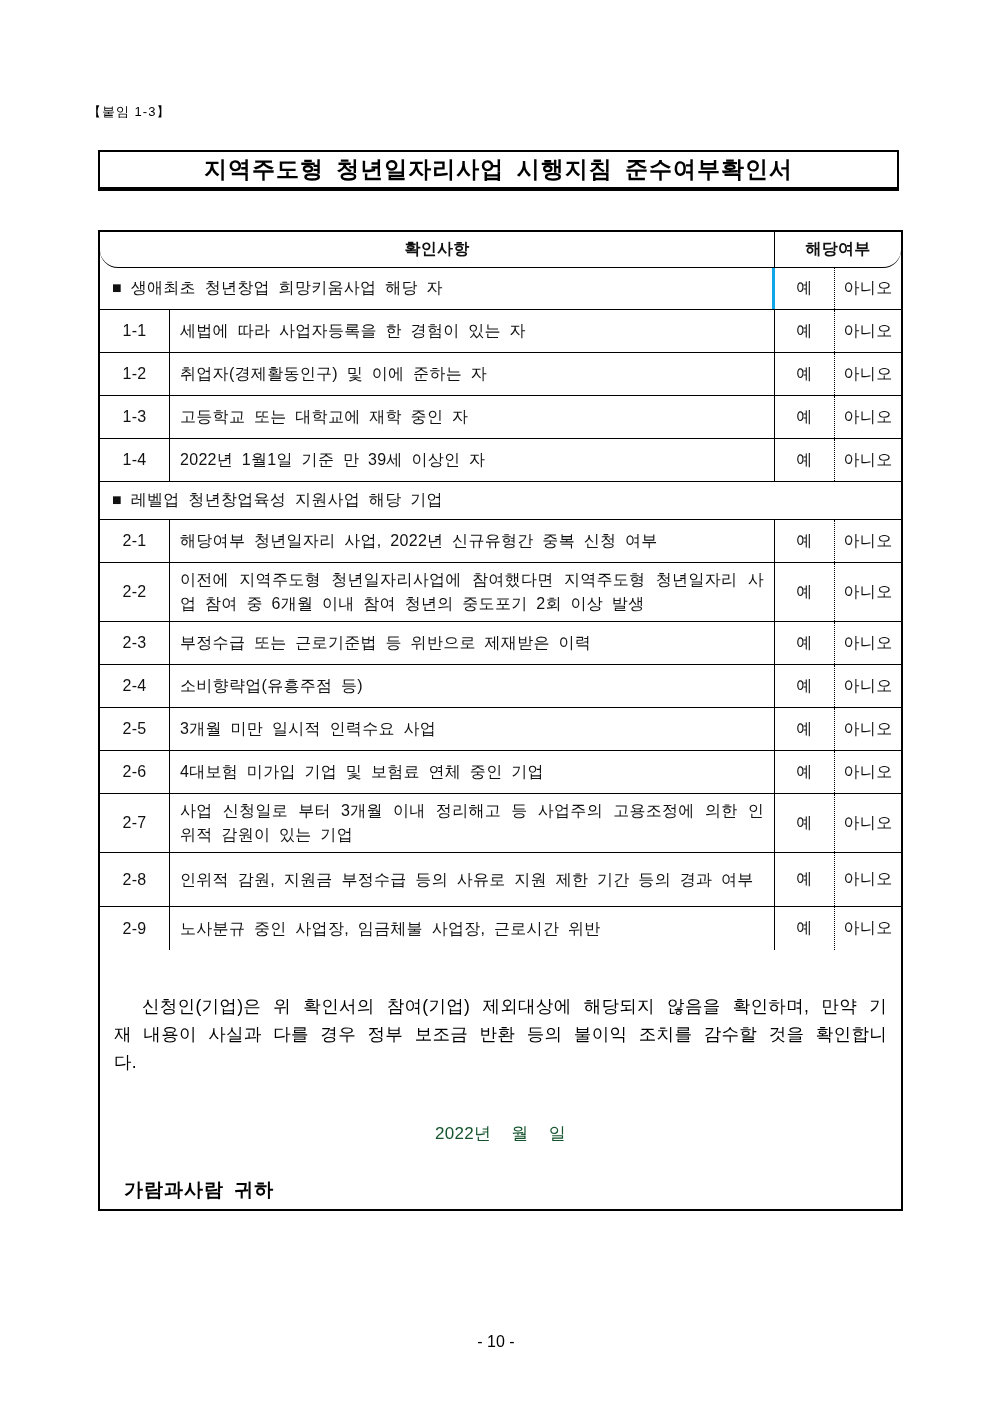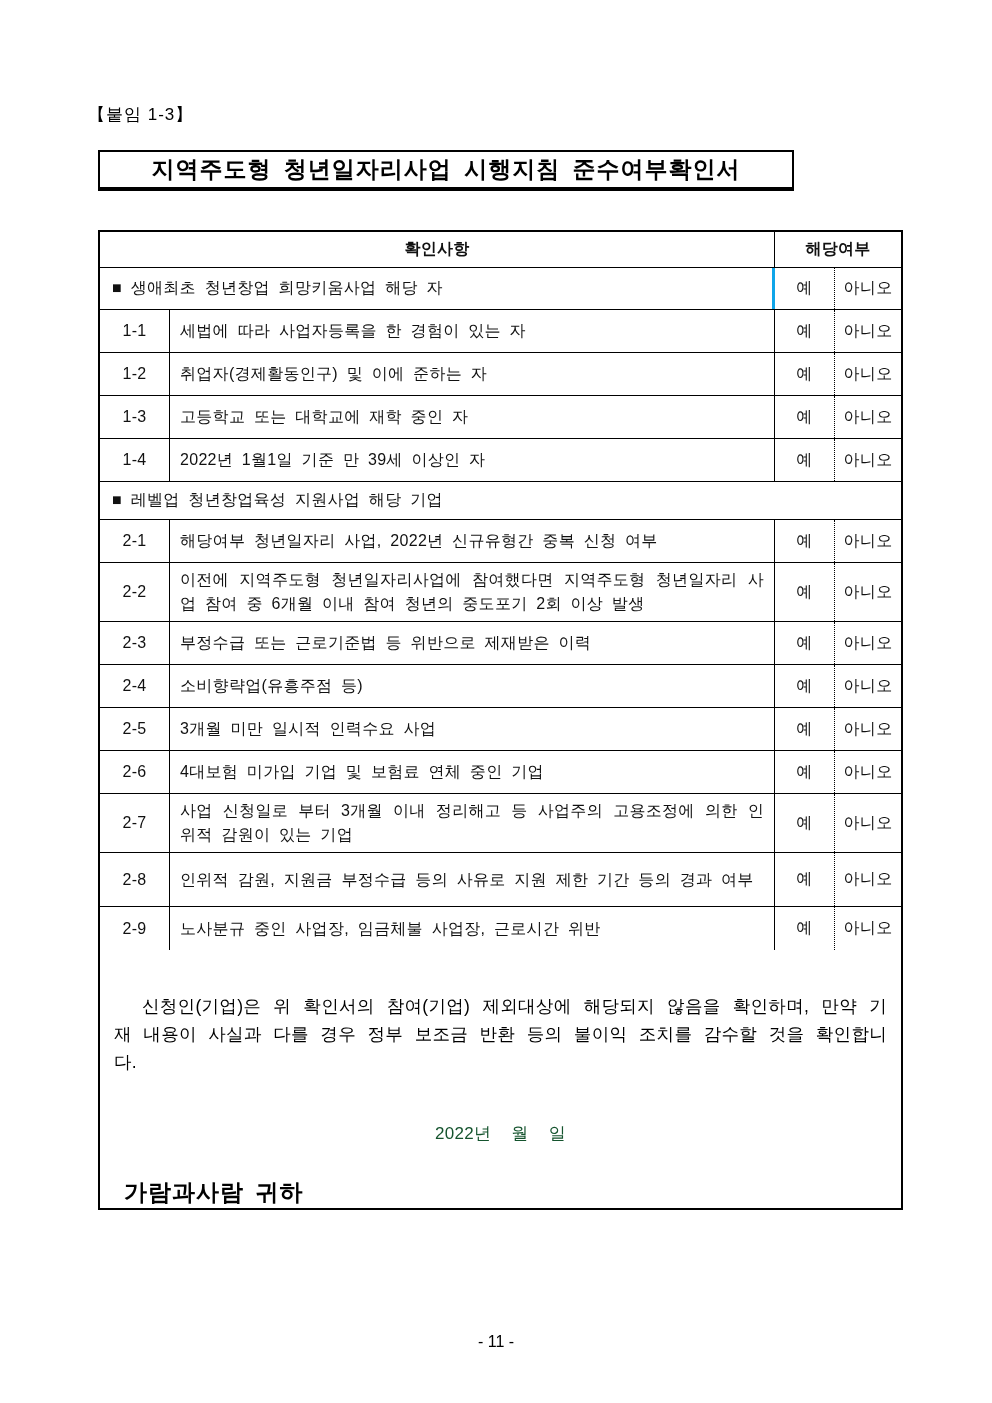--- a/index.html
+++ b/index.html
@@ -8,74 +8,74 @@
     position:relative;
     width:992px; height:1403px;
     background:#ffffff;
     color:#111;
     font-family:"Liberation Sans","DejaVu Sans",sans-serif;
     overflow:hidden;
   }
 
   .attach-label {
     position:absolute; left:88px; top:103px;
-    font-size:17px; letter-spacing:1px; color:#000;
+    font-size:13px; letter-spacing:1px; color:#000;
   }
 
   .title-box {
-    position:absolute; left:98px; top:150px; width:696px; height:41px;
+    position:absolute; left:98px; top:150px; width:801px; height:41px;
     border:2px solid #000; border-bottom-width:4px;
     display:flex; align-items:center; justify-content:center;
     background:#fff;
   }
   .title-box .title-text {
     font-size:23px; font-weight:bold; letter-spacing:1px; word-spacing:5px; color:#000;
   }
 
   .checklist {
     position:absolute; left:98px; top:230px; width:805px;
     border:2px solid #000; background:#fff;
     font-size:16px; letter-spacing:0.3px;
   }
   .row { display:grid; border-bottom:1px solid #000; min-height:43px; }
   .row:last-child { border-bottom:none; }
-  .r-header { grid-template-columns:1fr 126px; min-height:36px; font-weight:bold; }
+  .r-header { grid-template-columns:1fr 126px; min-height:36px; font-weight:bold;border-radius:18px; }
   .r-item { grid-template-columns:70px 1fr 60px 66px; }
   .r-section { grid-template-columns:1fr 60px 66px; min-height:42px; }
   .r-section-full { grid-template-columns:1fr; min-height:38px; }
   .row.tall { min-height:54px; }
 
   .cell { display:flex; align-items:center; padding:4px 6px; }
   .c-head-check { justify-content:center; border-right:1px solid #000; }
   .c-head-answer { justify-content:center; }
   .c-num { justify-content:center; border-right:1px solid #000; }
   .c-text { border-right:1px solid #000; padding:5px 10px; text-align:justify; word-spacing:4px; line-height:1.5; }
   .c-sec { border-right:3px solid #0ea5e9; padding-left:12px; word-spacing:4px; }
   .c-full { padding-left:12px; word-spacing:4px; }
   .c-yes { justify-content:center; border-right:1px dotted #000; }
   .c-no { justify-content:center; }
 
-  .foot-cell { display:block; padding:42px 14px 0 14px; min-height:240px; }
+  .foot-cell { display:block; padding:42px 14px 6px 14px; min-height:240px; }
   .declaration {
     font-size:17.5px; line-height:1.6; text-align:justify;
     text-indent:28px; word-spacing:6px; letter-spacing:0.3px; color:#000;
   }
   .date-line {
     margin-top:46px; text-align:center; font-size:17px;
     white-space:pre; color:#14532d;
   }
   .sign-row {
     margin-top:26px; padding-left:478px; display:flex; align-items:baseline;
     font-size:17px;
   }
   .sign-label { color:#000; letter-spacing:1px; }
   .sign-hint { margin-left:60px; }
   .addressee {
     margin-top:32px; padding-left:10px;
-    font-size:23px; font-weight:bold; letter-spacing:1px; word-spacing:4px; color:#000;
+    font-size:19px; font-weight:bold; letter-spacing:1px; word-spacing:4px; color:#000;
   }
 
   .page-num {
     position:absolute; left:0; top:1333px; width:100%;
     text-align:center; font-size:16px; white-space:pre; color:#000;
   }
 </style>
 </head>
 <body>
 
@@ -166,15 +166,15 @@
         </div></div>
     <div class="row">
       <div class="foot-cell">
         <p class="declaration">신청인(기업)은 위 확인서의 참여(기업) 제외대상에 해당되지 않음을 확인하며, 만약 기재 내용이 사실과 다를 경우 정부 보조금 반환 등의 불이익 조치를 감수할 것을 확인합니다.</p>
         <div class="date-line">2022년    월    일</div>
         <div class="addressee">가람과사람 귀하</div>
       </div>
     </div>
   </div>
 
-  <div class="page-num">- 11 -</div>
+  <div class="page-num">- 10 -</div>
 
 </div>
 
 </body></html>

